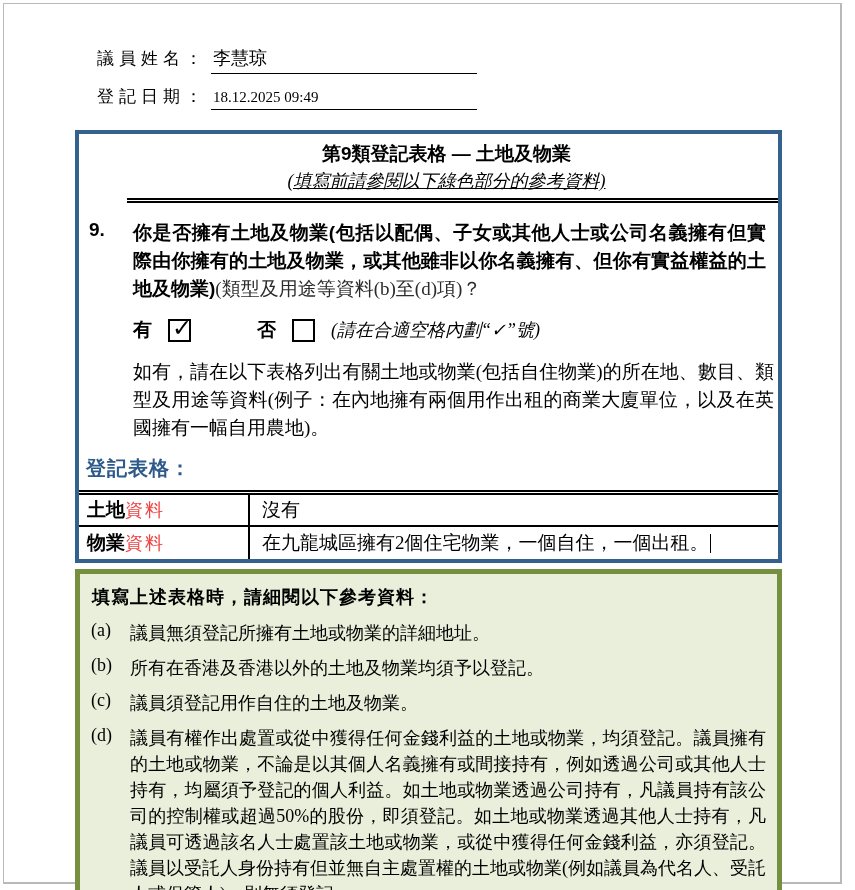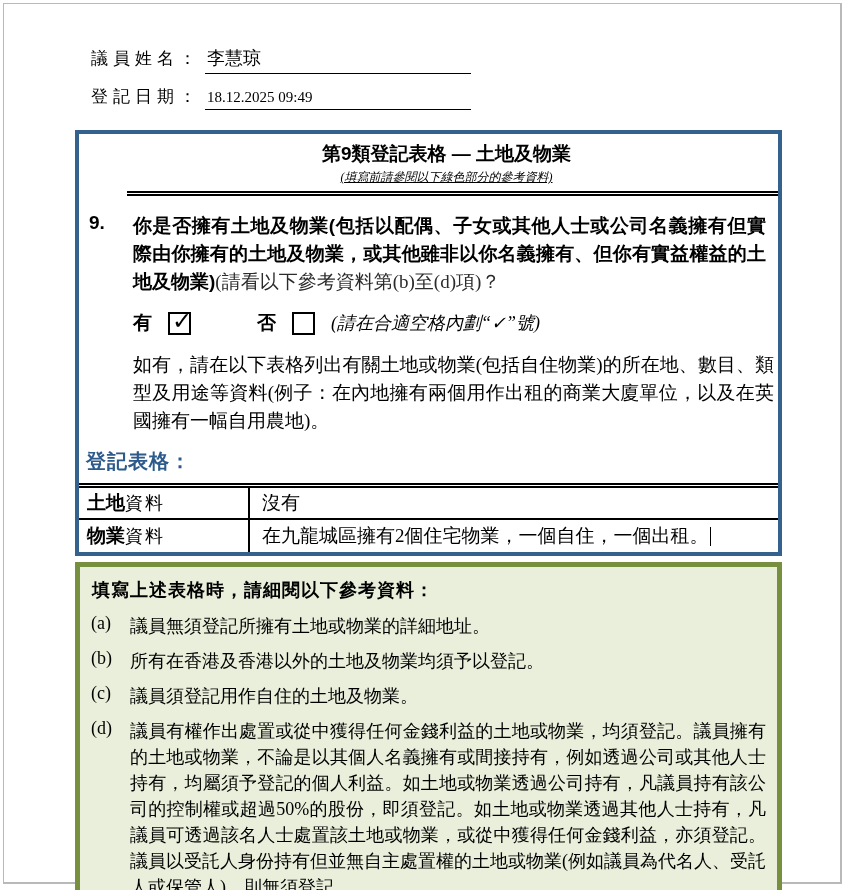--- a/index.html
+++ b/index.html
@@ -3,35 +3,35 @@
 <meta charset="utf-8">
 <style>
   * { margin:0; padding:0; box-sizing:border-box; }
   html,body { width:855px; height:890px; background:#fff; overflow:hidden;
               font-family:"Liberation Serif", serif; color:#000; }
   .page-border { position:absolute; left:3px; top:3px; width:839px; height:881px;
                  border:2px solid #b9b9b9; border-left-width:1px; border-top-width:1px;
                  pointer-events:none; }
 
   
-  .top-fields { position:absolute; left:91px; top:46px; }
+  .top-fields { position:absolute; left:97px; top:46px; }
   .field-row { display:flex; align-items:baseline; margin-bottom:11px; }
   .field-label { font-size:17px; letter-spacing:5px; white-space:nowrap; }
   .field-value-wrap { margin-left:4px; width:266px; border-bottom:1.5px solid #000;
                       padding:0 2px 3px 2px; }
   .name-value { font-size:18px; }
   .date-value { font-size:15px; font-family:"Liberation Serif", serif; }
 
   .content { position:absolute; left:75px; top:130px; width:707px; }
 
   
   .blue-box { width:707px; border:4px solid #35618e; background:#fff; }
   .box-header { text-align:center; padding:7px 12px 5px 0; border-bottom:5px double #000;margin-left:48px; }
   .box-title { font-family:"Liberation Sans", sans-serif; font-weight:700; font-size:19px; }
-  .box-subtitle { font-style:italic; font-size:12px; text-decoration:underline; margin-top:2px; }
+  .box-subtitle { font-style:italic; font-size:18px; text-decoration:underline; margin-top:2px; }
 
   .q-row { display:flex; padding:16px 12px 0 10px; }
   .q-num { font-family:"Liberation Sans", sans-serif; font-weight:700; font-size:19px; width:44px; flex-shrink:0; }
   .q-text { font-family:"Liberation Sans", sans-serif; font-weight:700; font-size:19px;
             line-height:28px; flex:1; text-align:justify; }
   .q-note { font-family:"Liberation Serif", serif; font-weight:400; color:#2b2b2b; }
 
   .choice-row { margin:14px 0 0 54px; display:flex; align-items:center; }
   .choice-label { font-family:"Liberation Sans", sans-serif; font-weight:700; font-size:19px; }
   .checkbox { width:23px; height:23px; border:2px solid #000; margin-left:16px;
@@ -45,21 +45,21 @@
 
   .register-label { color:#2d5a8b; font-family:"Liberation Sans", sans-serif; font-weight:700;
                     font-size:20px; margin:13px 0 8px 7px; letter-spacing:1px; }
 
   table.reg-table { width:100%; border-collapse:collapse; border-top:5px double #000; }
   table.reg-table td { vertical-align:middle; height:33px; }
   td.label-cell { width:170px; border-right:2px solid #000; padding-left:8px; }
   td.value-cell { padding-left:12px; font-size:19px; }
   tr.row-divider td { border-bottom:2px solid #000; }
   .label-bold { font-family:"Liberation Sans", sans-serif; font-weight:700; font-size:19px; }
-  .label-rest { font-size:18px; color:#000000; letter-spacing:2px; }
+  .label-rest { font-size:18px; color:#ef4444; letter-spacing:2px; }
   .text-caret { display:inline-block; width:1.5px; height:19px; background:#000;
                 vertical-align:text-bottom; margin-left:1px; }
 
   
   .green-box { width:707px; margin-top:6px; border:5px solid #76903f; background:#e9efda;
                padding:9px 11px 12px 11px; }
   .ref-header { font-family:"Liberation Sans", sans-serif; font-weight:700; font-size:18px;
                 letter-spacing:1px; margin:2px 0 11px 1px; }
   .ref-item { display:flex; margin-bottom:9px; }
   .ref-item:last-child { margin-bottom:2px; }
@@ -89,21 +89,21 @@
 <div class="content">
 
   <div class="blue-box">
     <div class="box-header">
       <div class="box-title">第9類登記表格 — 土地及物業</div>
       <div class="box-subtitle">(填寫前請參閱以下綠色部分的參考資料)</div>
     </div>
 
     <div class="q-row">
       <div class="q-num">9.</div>
-      <div class="q-text"><span>你是否擁有土地及物業(包括以配偶、子女或其他人士或公司名義擁有但實際由你擁有的土地及物業，或其他雖非以你名義擁有、但你有實益權益的土地及物業)</span><span class="q-note">(請看以下參考資料第(b)至(d)項)？</span></div>
+      <div class="q-text"><span>你是否擁有土地及物業(包括以配偶、子女或其他人士或公司名義擁有但實際由你擁有的土地及物業，或其他雖非以你名義擁有、但你有實益權益的土地及物業)</span><span class="q-note">(類型及用途等資料(b)至(d)項)？</span></div>
     </div>
 
     <div class="choice-row">
       <span class="choice-label">有</span>
       <span class="checkbox">
           <span class="check-mark">✓</span>
         </span>
       <span class="choice-label no-label">否</span>
       <span class="checkbox"></span>
       <span class="tick-hint">(請在合適空格內劃“✓”號)</span>

